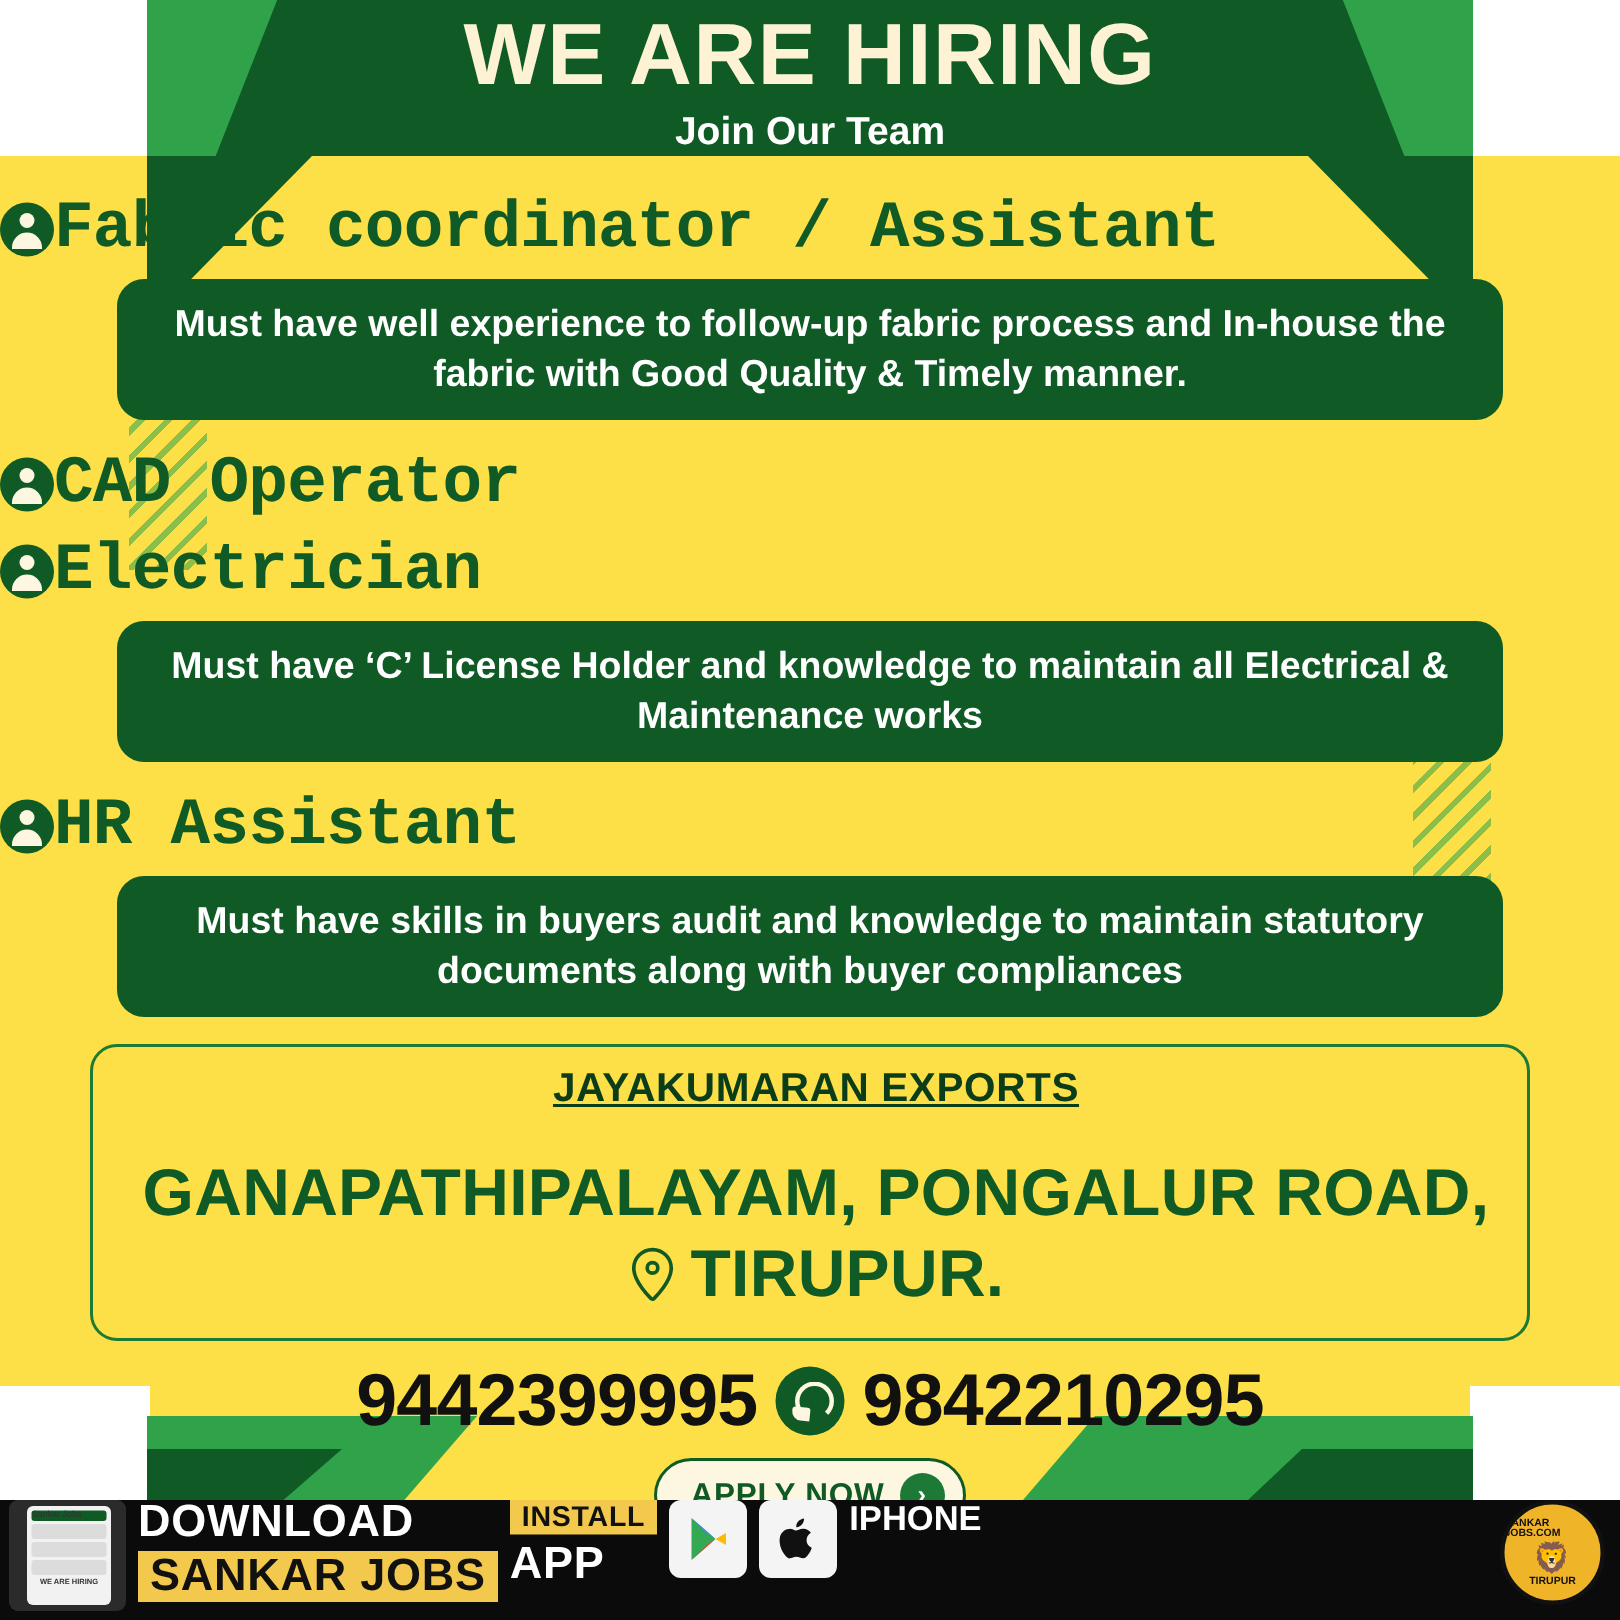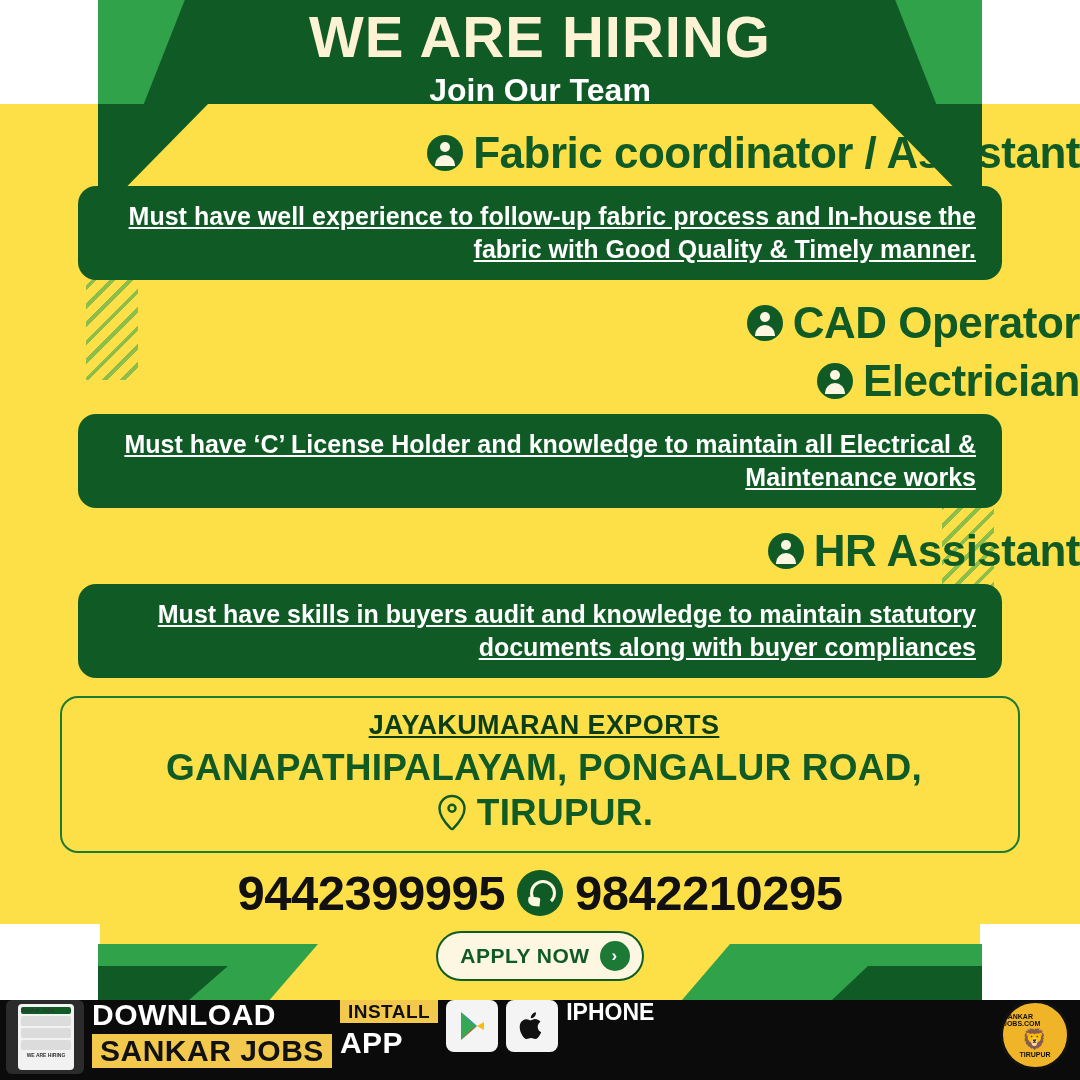--- a/index.html
+++ b/index.html
@@ -61,21 +61,21 @@
     color: #fdf3d4;
     font-size: 58px;
     font-weight: 800;
     letter-spacing: 1px;
     line-height: 1;
     padding-top: 8px;
     font-family: "Liberation Sans", sans-serif;
   }
   .subtitle {
     color: #ffffff;
-    font-size: 32px;
+    font-size: 26px;
     font-weight: 700;
     margin-top: 6px;
   }
 
   
   .hatch {
     position: absolute;
     background: repeating-linear-gradient(135deg,
       #2fa24a 0px, #2fa24a 4px, transparent 4px, transparent 13px);
     opacity: .55;
@@ -113,27 +113,27 @@
     clip-path: polygon(24% 0, 100% 0, 100% 100%, 0 100%);
   }
 
   
   .content {
     position: absolute; left: 0; top: 128px; width: 1080px;
     z-index: 5;
   }
   .job { margin-bottom: 2px; }
   .job-title {
-    display: flex; align-items: center; justify-content: flex-end;
-    gap: 10px;
+    display: flex; align-items: center; justify-content: flex-start;
     color: #0f5a25;
     font-size: 44px;
     font-weight: 800;
     letter-spacing: -.5px;
     margin-bottom: 8px;
+    font-family: Liberation Mono, monospace;
   }
   .person-icon {
     display: inline-block;
     width: 36px; height: 36px;
     border-radius: 50%;
     background: #0f5a25;
     position: relative;
     flex: none;
   }
   .person-icon::before {
@@ -153,44 +153,43 @@
   }
   .job-desc {
     background: #0f5a25;
     color: #ffffff;
     border-radius: 18px;
     margin: 0 78px 18px 78px;
     padding: 14px 26px;
     font-size: 25px;
     font-weight: 700;
     line-height: 1.32;
-    text-align: right;
-    text-decoration: underline;
+    text-align: center;
   }
 
   
   .company-box {
     margin: 6px 60px 0 60px;
     border: 2px solid #1d7a36;
     border-radius: 18px;
     padding: 12px 20px 16px 28px;
     text-align: center;
   }
   .company-name {
     color: #0b3d19;
     font-size: 27px;
     font-weight: 800;
     text-decoration: underline;
     letter-spacing: .4px;
   }
   .company-addr {
     color: #0f5a25;
-    font-size: 37px;
+    font-size: 44px;
     font-weight: 800;
-    margin-top: 4px;
+    margin-top: 28px;
     line-height: 1.22;
     letter-spacing: .2px;
   }
   .addr-line2 {
     display: flex; align-items: center; justify-content: center; gap: 8px;
   }
   .pin-icon { width: 34px; height: 38px; flex: none; }
 
   .phones {
     display: flex; align-items: center; justify-content: center;

